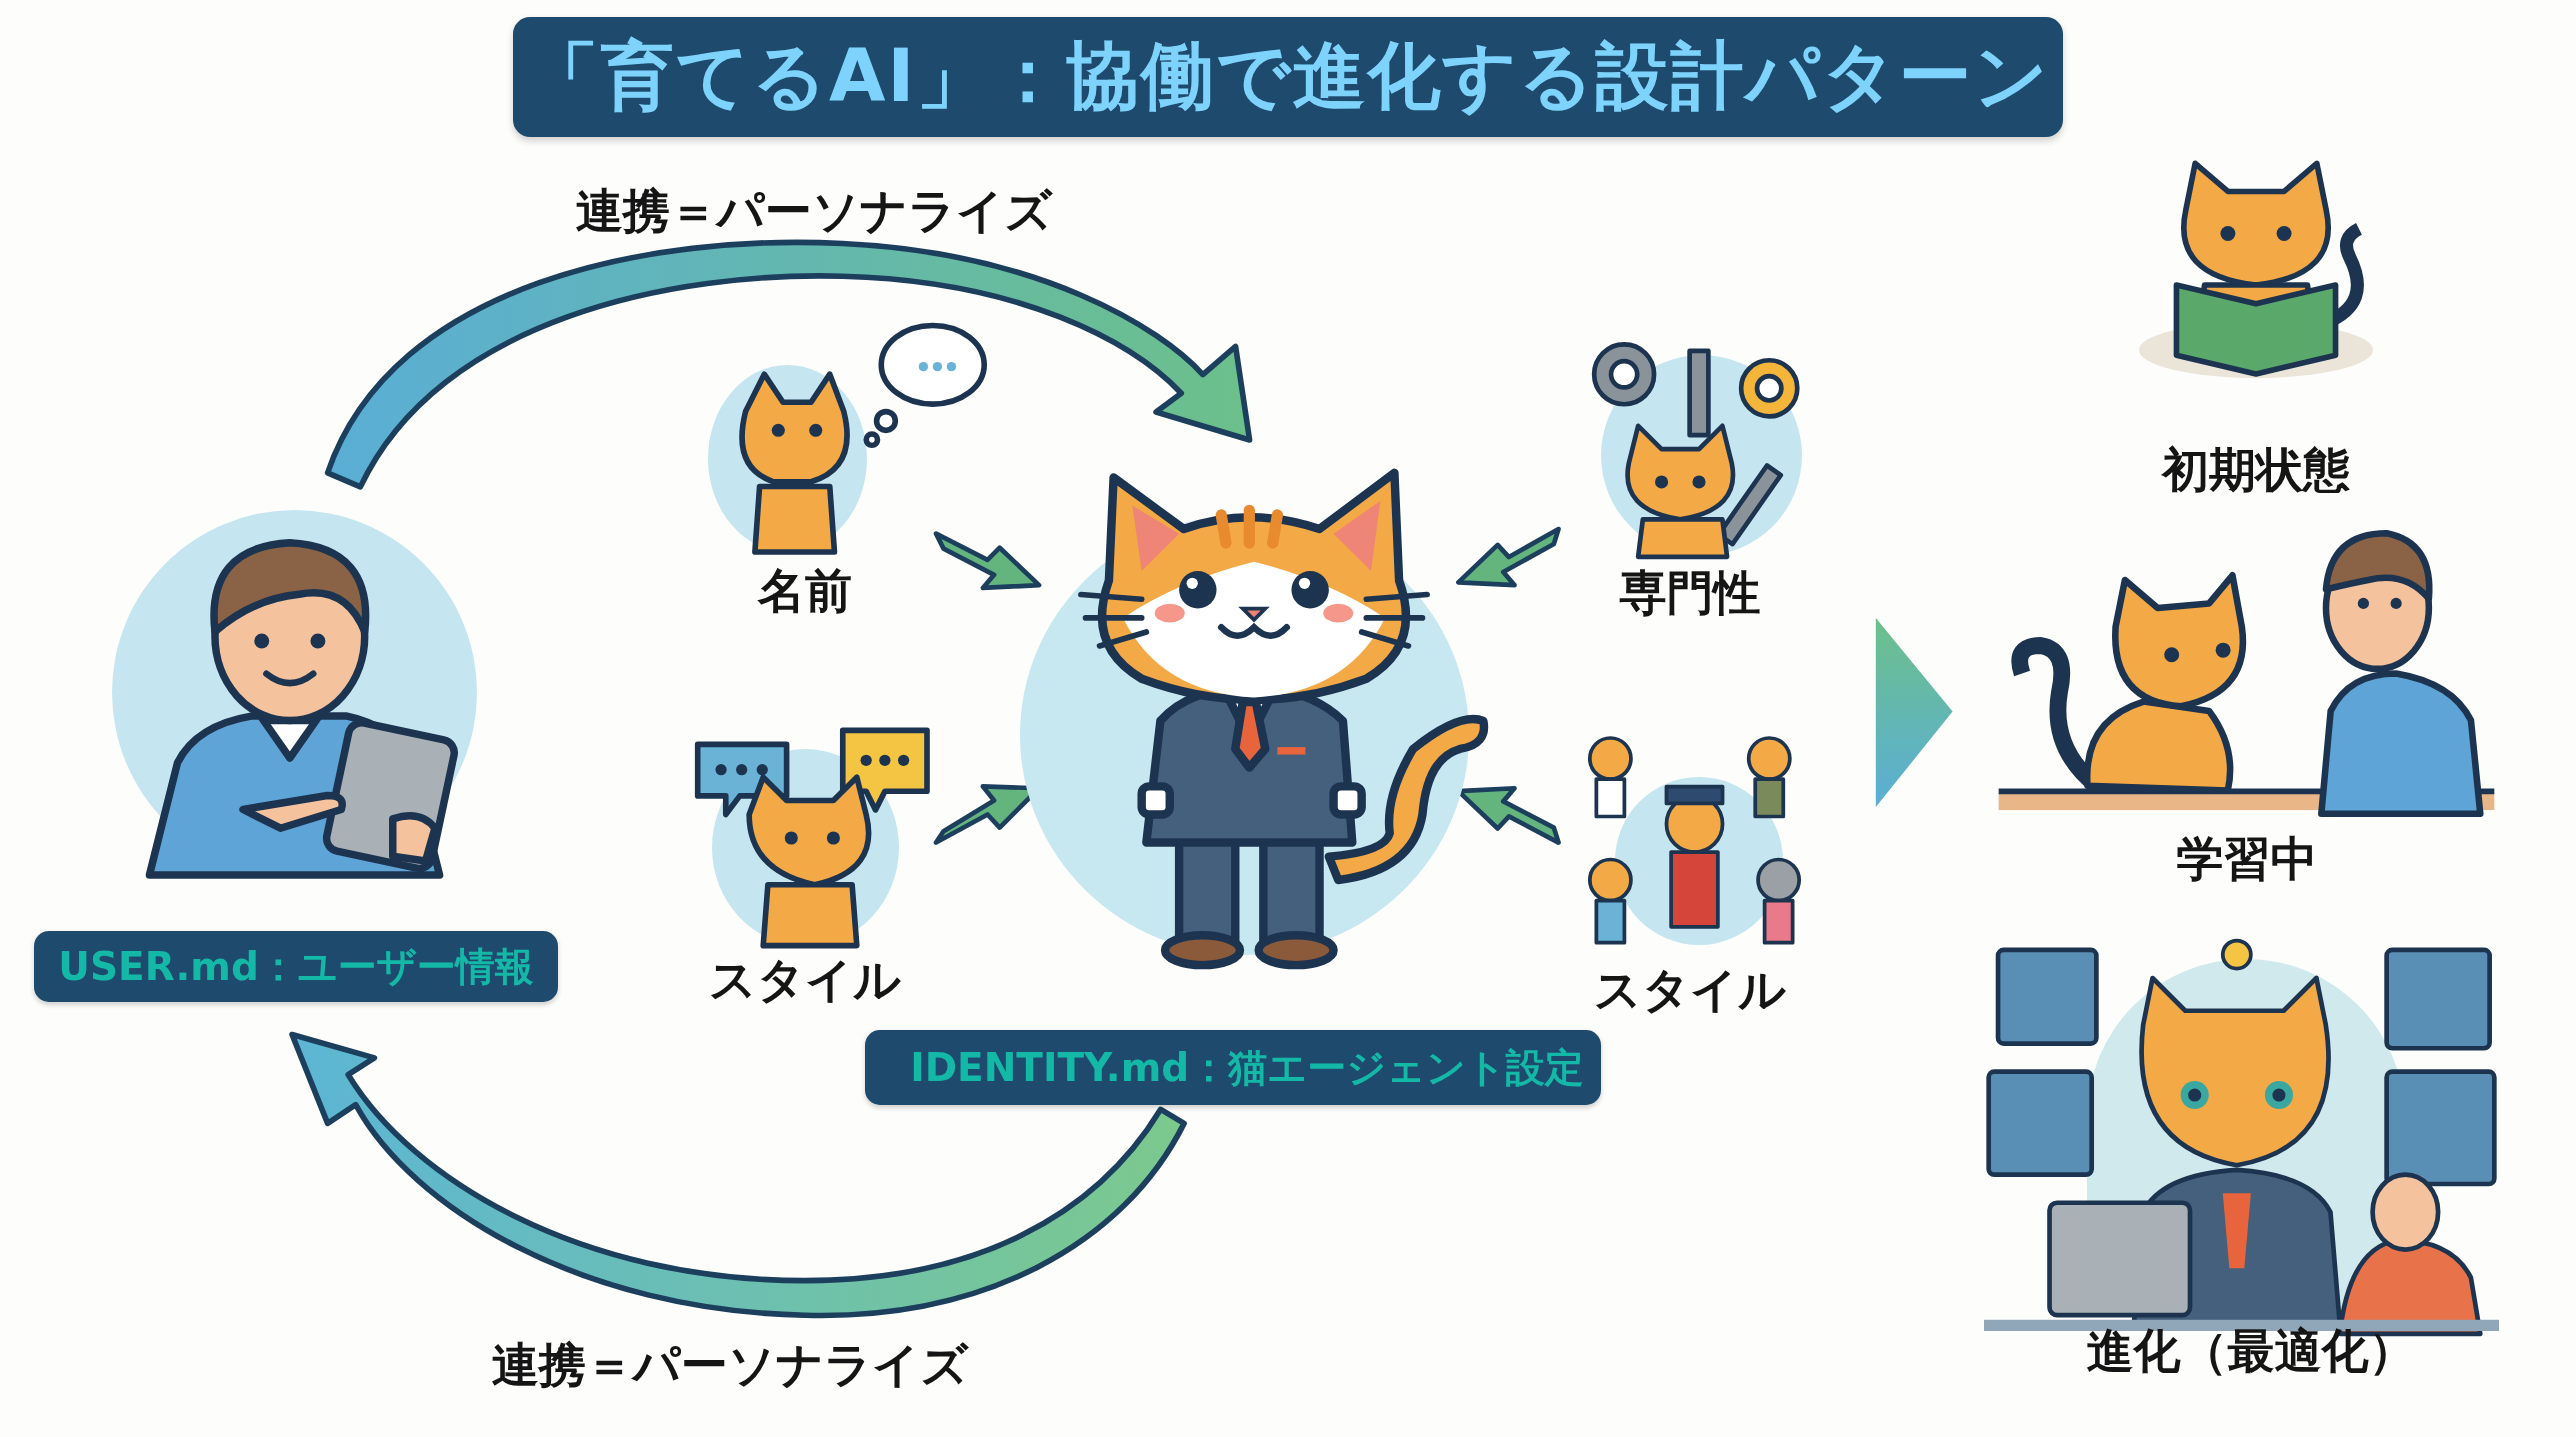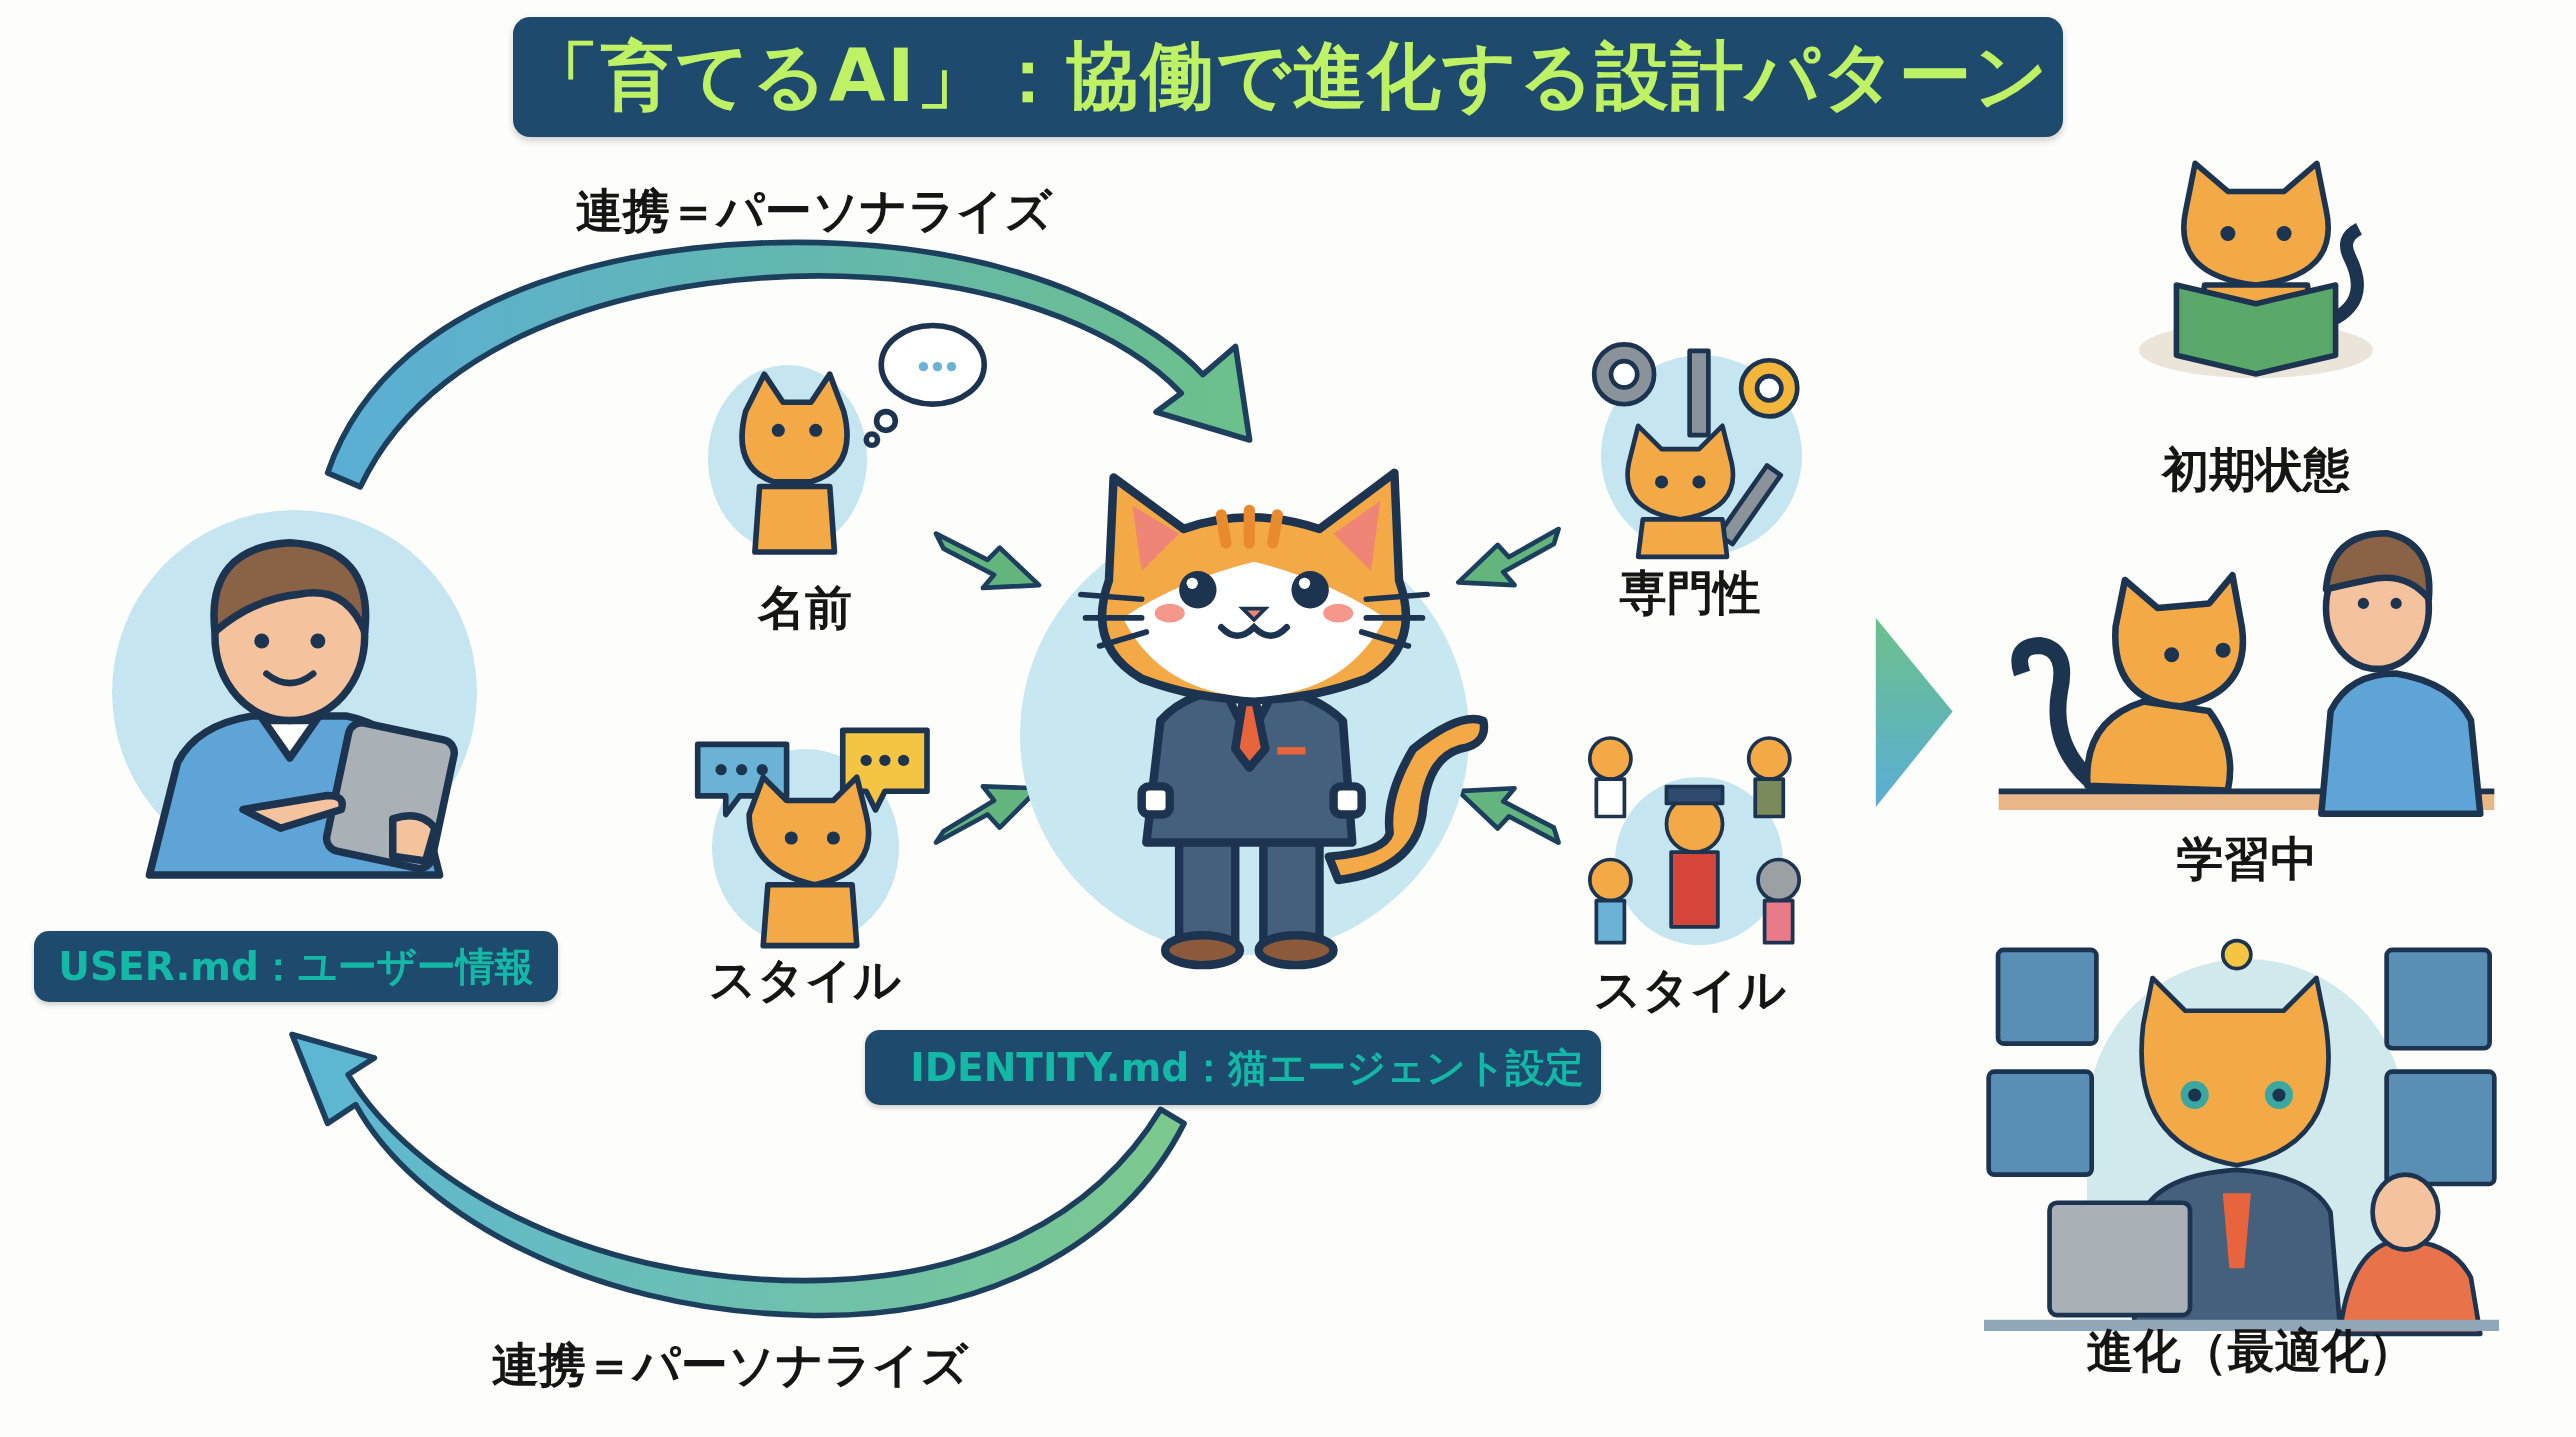--- a/index.html
+++ b/index.html
@@ -7,21 +7,21 @@
   body { position: relative; font-family: "DejaVu Sans", "Liberation Sans", sans-serif; color: #141414; }
 
   .abs { position: absolute; }
 
   .title-banner {
     left: 513px; top: 17px; width: 1550px; height: 120px;
     background: #1e4a6e; border-radius: 17px;
     box-shadow: 0 3.7px 7.5px rgba(0,0,0,0.18);
     display: flex; align-items: center; justify-content: center;
   }
-  .title-text { color: #bef264; font-size: 73px; font-weight: bold; letter-spacing: 1.9px; }
+  .title-text { color: #7dd3fc; font-size: 73px; font-weight: bold; letter-spacing: 1.9px; }
 
   .bold-label { font-size: 47px; font-weight: bold; color: #151515; white-space: nowrap; }
   .center { transform: translateX(-50%); text-align: right; }
 
   .file-badge {
     background: #1e4a6e; border-radius: 15px; color: #14b8a6;
     font-size: 39px; font-weight: bold; white-space: nowrap;
     display: flex; align-items: center; justify-content: center;
     box-shadow: 0 2.8px 5.6px rgba(0,0,0,0.18);
   }
@@ -153,21 +153,21 @@
       <path d="M 40 100 L 60 60 L 80 90 L 110 90 L 130 60 L 145 100 Q 160 160 110 175 L 70 175 Q 25 160 40 100 Z" fill="#f3a945"></path>
       <path d="M 55 180 L 130 180 L 135 250 L 50 250 Z" fill="#f3a945"></path>
     </g>
     <circle cx="230" cy="52" r="5" fill="#6ab3d6"></circle>
       <circle cx="245" cy="52" r="5" fill="#6ab3d6"></circle>
       <circle cx="260" cy="52" r="5" fill="#6ab3d6"></circle>
     <circle cx="75" cy="120" r="7" fill="#1d3450"></circle>
       <circle cx="115" cy="120" r="7" fill="#1d3450"></circle>
   </svg>
 </div>
-<div class="abs bold-label center" style="left:805px;top:577px;">名前</div>
+<div class="abs bold-label center" style="left:805px;top:560px;">名前</div>
 
 <div class="abs" style="left:693px;top:721px;width:234px;height:234px;">
   <div class="abs" style="left:19px;top:28px;width:187px;height:197px;border-radius:50%;background:#c5e6f0;"></div>
   <svg class="abs" style="left:0;top:0;" width="234" height="234" viewBox="0 0 250 250">
     <g stroke="#1d3450" stroke-width="6" stroke-linejoin="round">
       <path d="M 5 25 L 100 25 L 100 80 L 50 80 L 35 100 L 35 80 L 5 80 Z" fill="#6ab3d6"></path>
       <path d="M 160 10 L 250 10 L 250 75 L 205 75 L 195 95 L 185 75 L 160 75 Z" fill="#f4c542"></path>
       <path d="M 60 100 L 75 60 L 100 85 L 150 85 L 175 60 L 185 100 Q 200 160 130 175 Q 60 160 60 100 Z" fill="#f3a945"></path>
       <path d="M 80 175 L 170 175 L 175 240 L 75 240 Z" fill="#f3a945"></path>
     </g>

